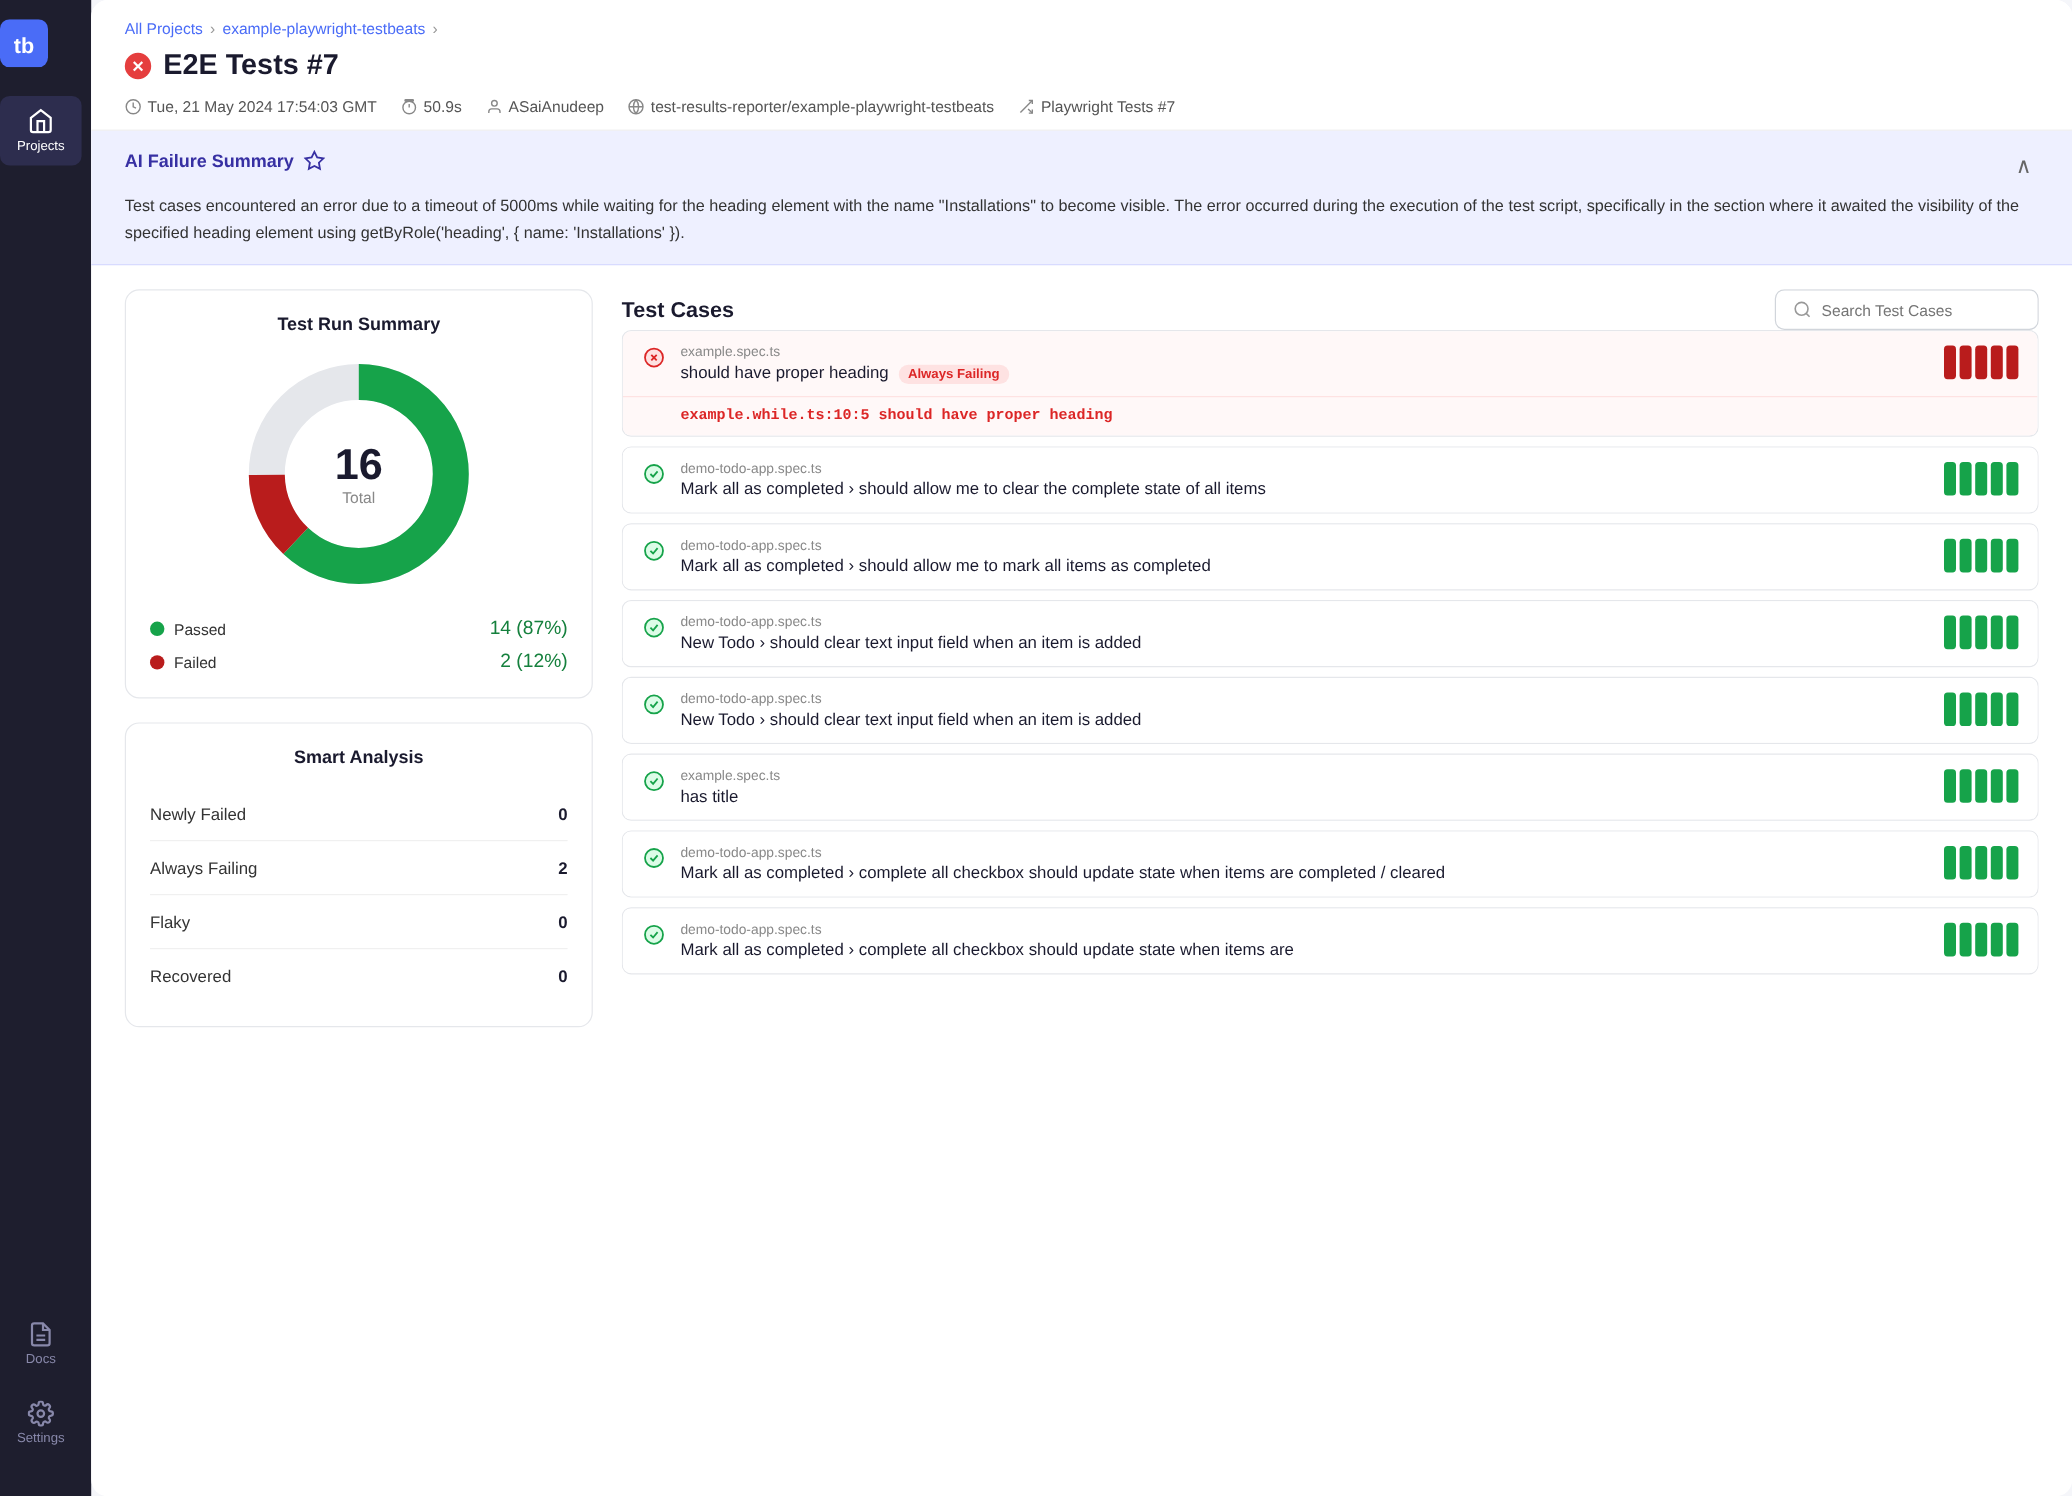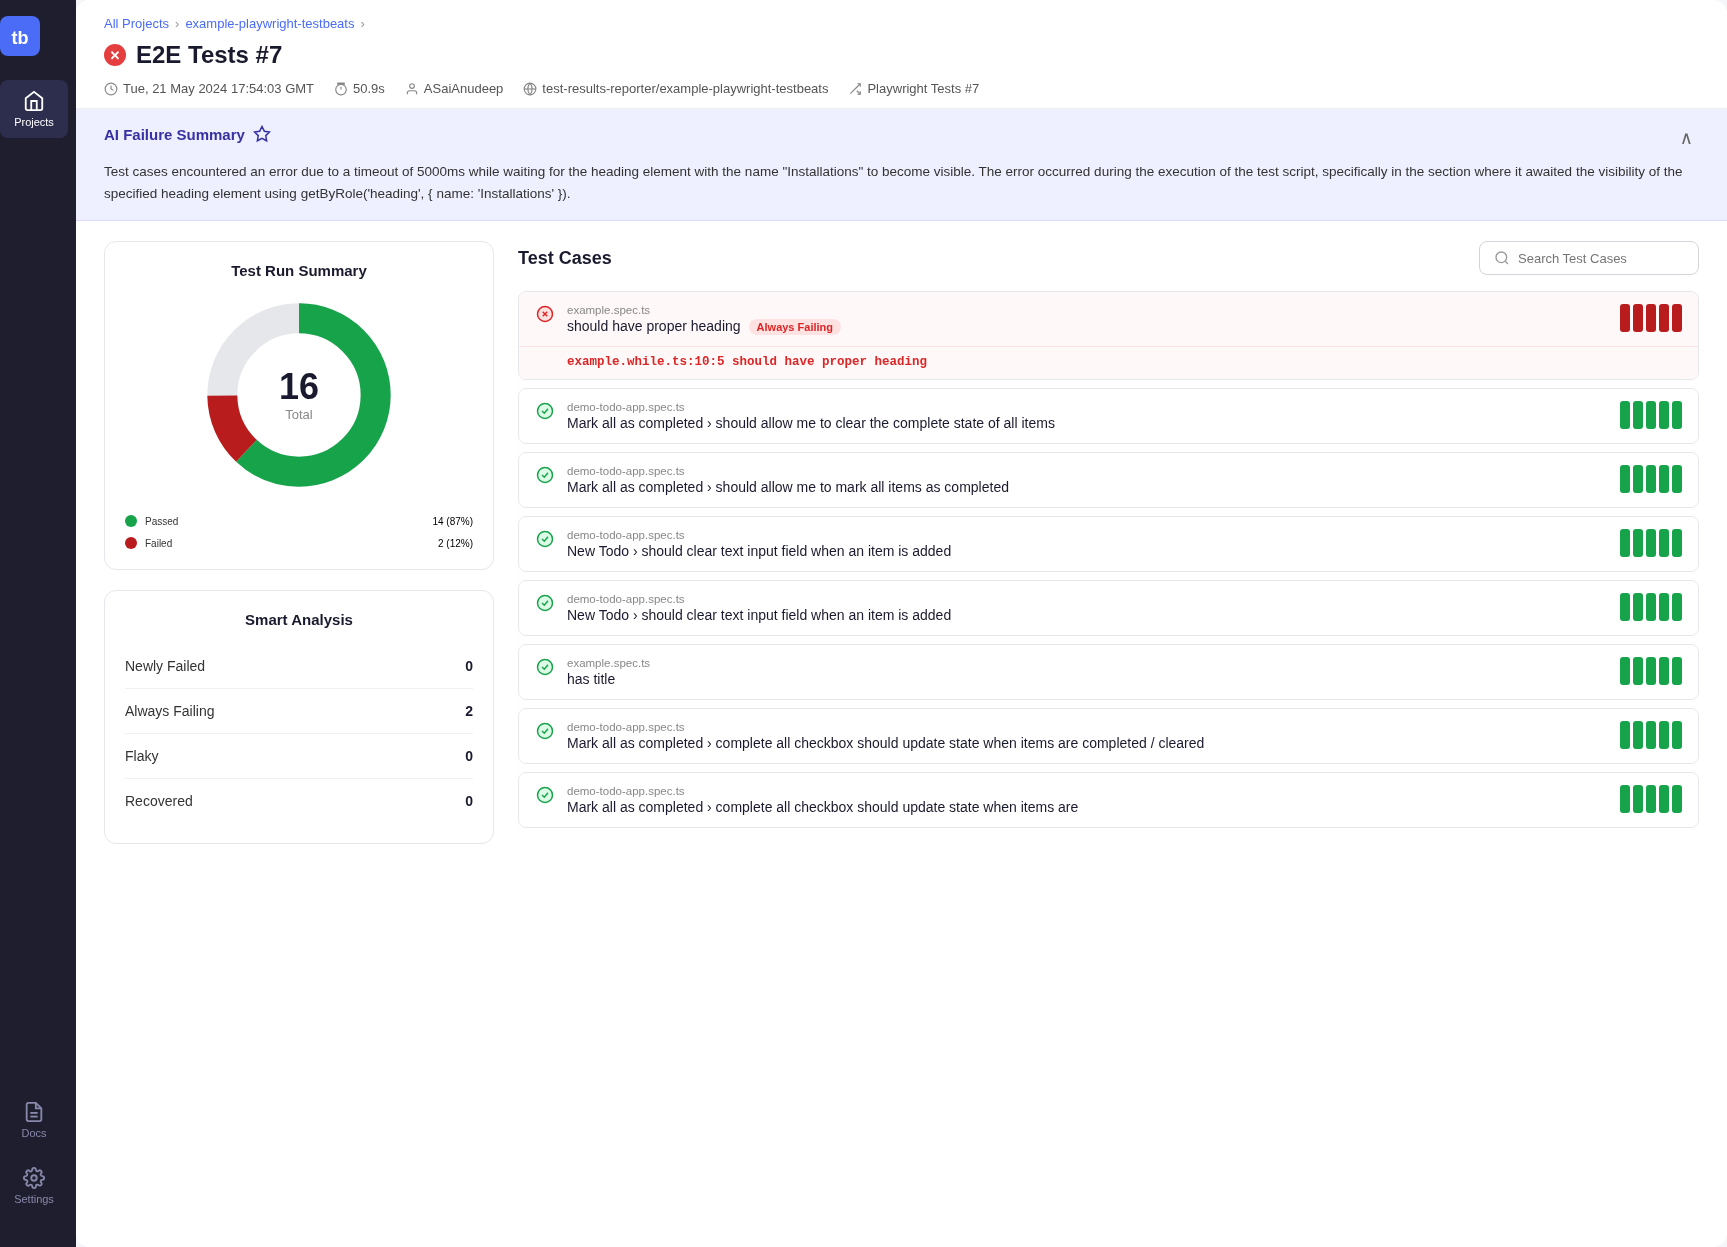--- a/index.html
+++ b/index.html
@@ -229,26 +229,26 @@
       gap: 8px;
     }
     .legend-dot {
       width: 12px;
       height: 12px;
       border-radius: 50%;
       flex-shrink: 0;
     }
     .legend-name {
       flex: 1;
-      font-size: 10px;
+      font-size: 13px;
       color: #333;
     }
     .legend-value {
-      font-size: 10px;
-      color: #000000;
+      font-size: 16px;
+      color: #15803d;
       margin-left: 40px;
     }
 
     
     .analysis-rows {
       display: flex;
       flex-direction: column;
       gap: 0;
     }
     .analysis-row {
@@ -267,21 +267,20 @@
     .right-panel {
       flex: 1;
       overflow: hidden;
       display: flex;
       flex-direction: column;
     }
     .test-cases-header {
       display: flex;
       align-items: center;
       justify-content: space-between;
-      margin-bottom: 16px;
     }
     .test-cases-title {
       font-size: 18px;
       font-weight: 700;
       color: #1a1a2e;
     }
     .search-box {
       display: flex;
       align-items: center;
       gap: 8px;

